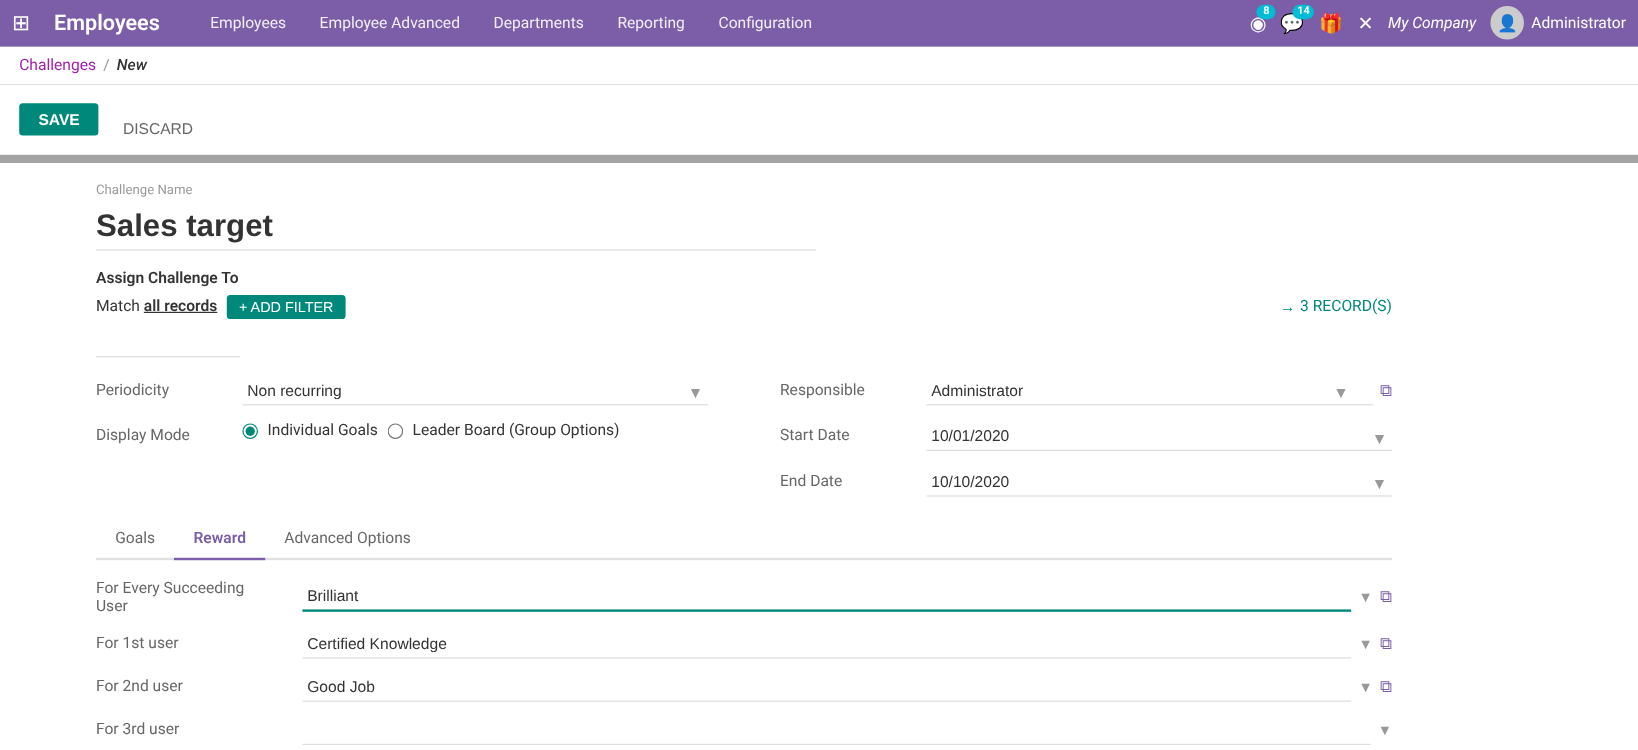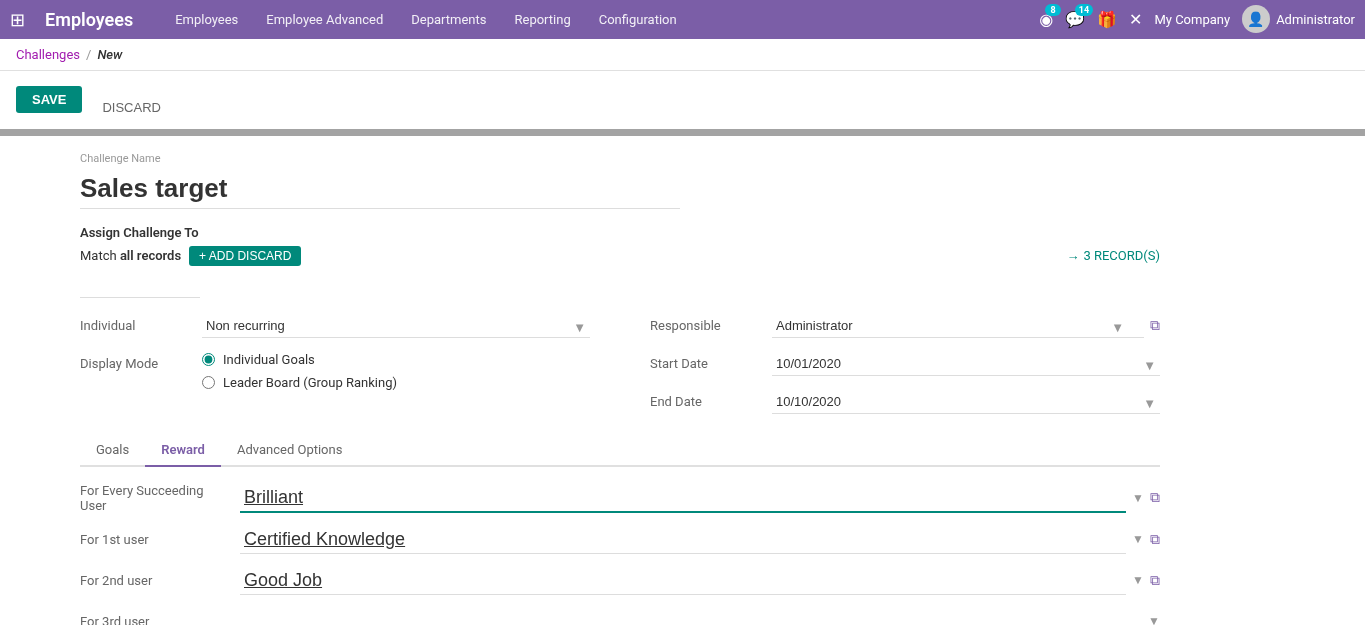--- a/index.html
+++ b/index.html
@@ -26,21 +26,21 @@
       top: -6px; right: -8px;
       background: #00bcd4;
       color: white;
       font-size: 9px;
       font-weight: bold;
       border-radius: 10px;
       padding: 1px 4px;
       min-width: 16px;
       text-align: center;
     }
-    .company-name { color: white; font-size: 13px; cursor: pointer; }
+    .company-name { color: white; font-size: 13px; cursor: pointer; font-style: italic; }
     .avatar-btn { display: flex; align-items: center; gap: 6px; cursor: pointer; }
     .avatar { width: 28px; height: 28px; border-radius: 50%; background: #ccc; display: flex; align-items: center; justify-content: center; font-size: 14px; }
 
     
     .breadcrumb-bar {
       background: white;
       border-bottom: 1px solid #e0e0e0;
       padding: 8px 16px;
       display: flex;
       align-items: center;
@@ -107,21 +107,21 @@
       padding: 4px 0;
       background: transparent;
       margin-bottom: 16px;
     }
 
     
     .assign-section { margin-bottom: 16px; }
     .assign-title { font-weight: 600; margin-bottom: 6px; font-size: 13px; }
     .assign-row { display: flex; align-items: center; gap: 8px; flex-wrap: wrap; }
     .match-text { font-size: 13px; }
-    .match-text strong { font-weight: 600; }
+    .match-text strong { font-weight: 600; text-decoration: underline; }
     .btn-add-filter {
       background: #00897b;
       color: white;
       border: none;
       padding: 3px 10px;
       border-radius: 3px;
       cursor: pointer;
       font-size: 12px;
     }
     .records-link { color: #00897b; cursor: pointer; font-size: 13px; display: flex; align-items: center; gap: 4px; margin-left: auto; }
@@ -168,21 +168,21 @@
       border-bottom: 1px solid #ddd;
       outline: none;
       background: transparent;
       font-size: 13px;
       padding: 4px;
       color: #333;
       width: 100%;
     }
 
     
-    .radio-group { display: flex; flex-direction: column; gap: 8px; }
+    .radio-group { display: flex; flex-direction: row; gap: 8px; }
     .radio-item { display: flex; align-items: center; gap: 8px; cursor: pointer; }
     .radio-item input[type="radio"] { accent-color: #00897b; cursor: pointer; }
 
     
     .field-with-link { display: flex; align-items: center; gap: 6px; flex: 1; }
     .ext-link { color: #7b5ea7; cursor: pointer; font-size: 14px; }
 
     
     .tabs-bar {
       display: flex;
@@ -201,37 +201,36 @@
       color: #7b5ea7;
       border-bottom-color: #7b5ea7;
       font-weight: 600;
     }
 
     
     .reward-section { padding-bottom: 20px; }
     .reward-row {
       display: flex;
       align-items: center;
-      gap: 0;
+      gap: 12px;
       margin-bottom: 12px;
     }
     .reward-label { color: #666; font-size: 13px; min-width: 160px; }
     .reward-value-wrap { display: flex; align-items: center; gap: 6px; flex: 1; }
     .reward-select {
       border: none;
       border-bottom: 1px solid #ddd;
       outline: none;
       background: transparent;
-      font-size: 18px;
+      font-size: 13px;
       padding: 4px 4px;
       color: #333;
       flex: 1;
       cursor: pointer;
       appearance: none;
-      text-decoration: underline;
     }
     .reward-select-underline { border-bottom: 2px solid #00897b; }
     .chevron-icon { color: #999; font-size: 12px; }
 
     .checkbox-teal {
       accent-color: #00897b;
       width: 16px;
       height: 16px;
       cursor: pointer;
     }
@@ -295,59 +294,59 @@
       <div class="challenge-name-label">Challenge Name</div>
       <input class="challenge-name-input" type="text" value="Sales target" style="">
 
       
       <div class="assign-section">
         <div class="assign-title">Assign Challenge To</div>
         <div class="assign-row">
           <span class="match-text">
             Match <strong>all records</strong>
           </span>
-          <button class="btn-add-filter">+ ADD DISCARD</button>
+          <button class="btn-add-filter">+ ADD FILTER</button>
           <div class="records-link">
             <span>→</span>
             <span>3 RECORD(S)</span>
           </div>
         </div>
         <div class="filter-row">
           <select class="filter-select">
             <option value=""></option>
           </select>
         </div>
       </div>
 
       
       <div class="fields-grid">
 
         <div>
           <div class="field-row" style="margin-bottom:14px;">
-            <span class="field-label">Individual</span>
+            <span class="field-label">Periodicity</span>
             <div class="field-value" style="position:relative;">
               <select class="field-select">
                 <option>Non recurring</option>
                 <option>Daily</option>
                 <option>Weekly</option>
                 <option>Monthly</option>
               </select>
               <span style="position:absolute;right:4px;top:6px;color:#999;pointer-events:none;">▼</span>
             </div>
           </div>
           <div class="field-row">
             <span class="field-label">Display Mode</span>
             <div class="radio-group">
               <label class="radio-item">
                 <input type="radio" name="displayMode" value="individual" checked="" style="">
                 <span>Individual Goals</span>
               </label>
               <label class="radio-item">
                 <input type="radio" name="displayMode" value="leaderboard" style="">
-                <span>Leader Board (Group Ranking)</span>
+                <span>Leader Board (Group Options)</span>
               </label>
             </div>
           </div>
         </div>
 
         <div>
           <div class="field-row" style="margin-bottom:14px;">
             <span class="field-label">Responsible</span>
             <div class="field-with-link">
               <div style="flex:1;position:relative;">

